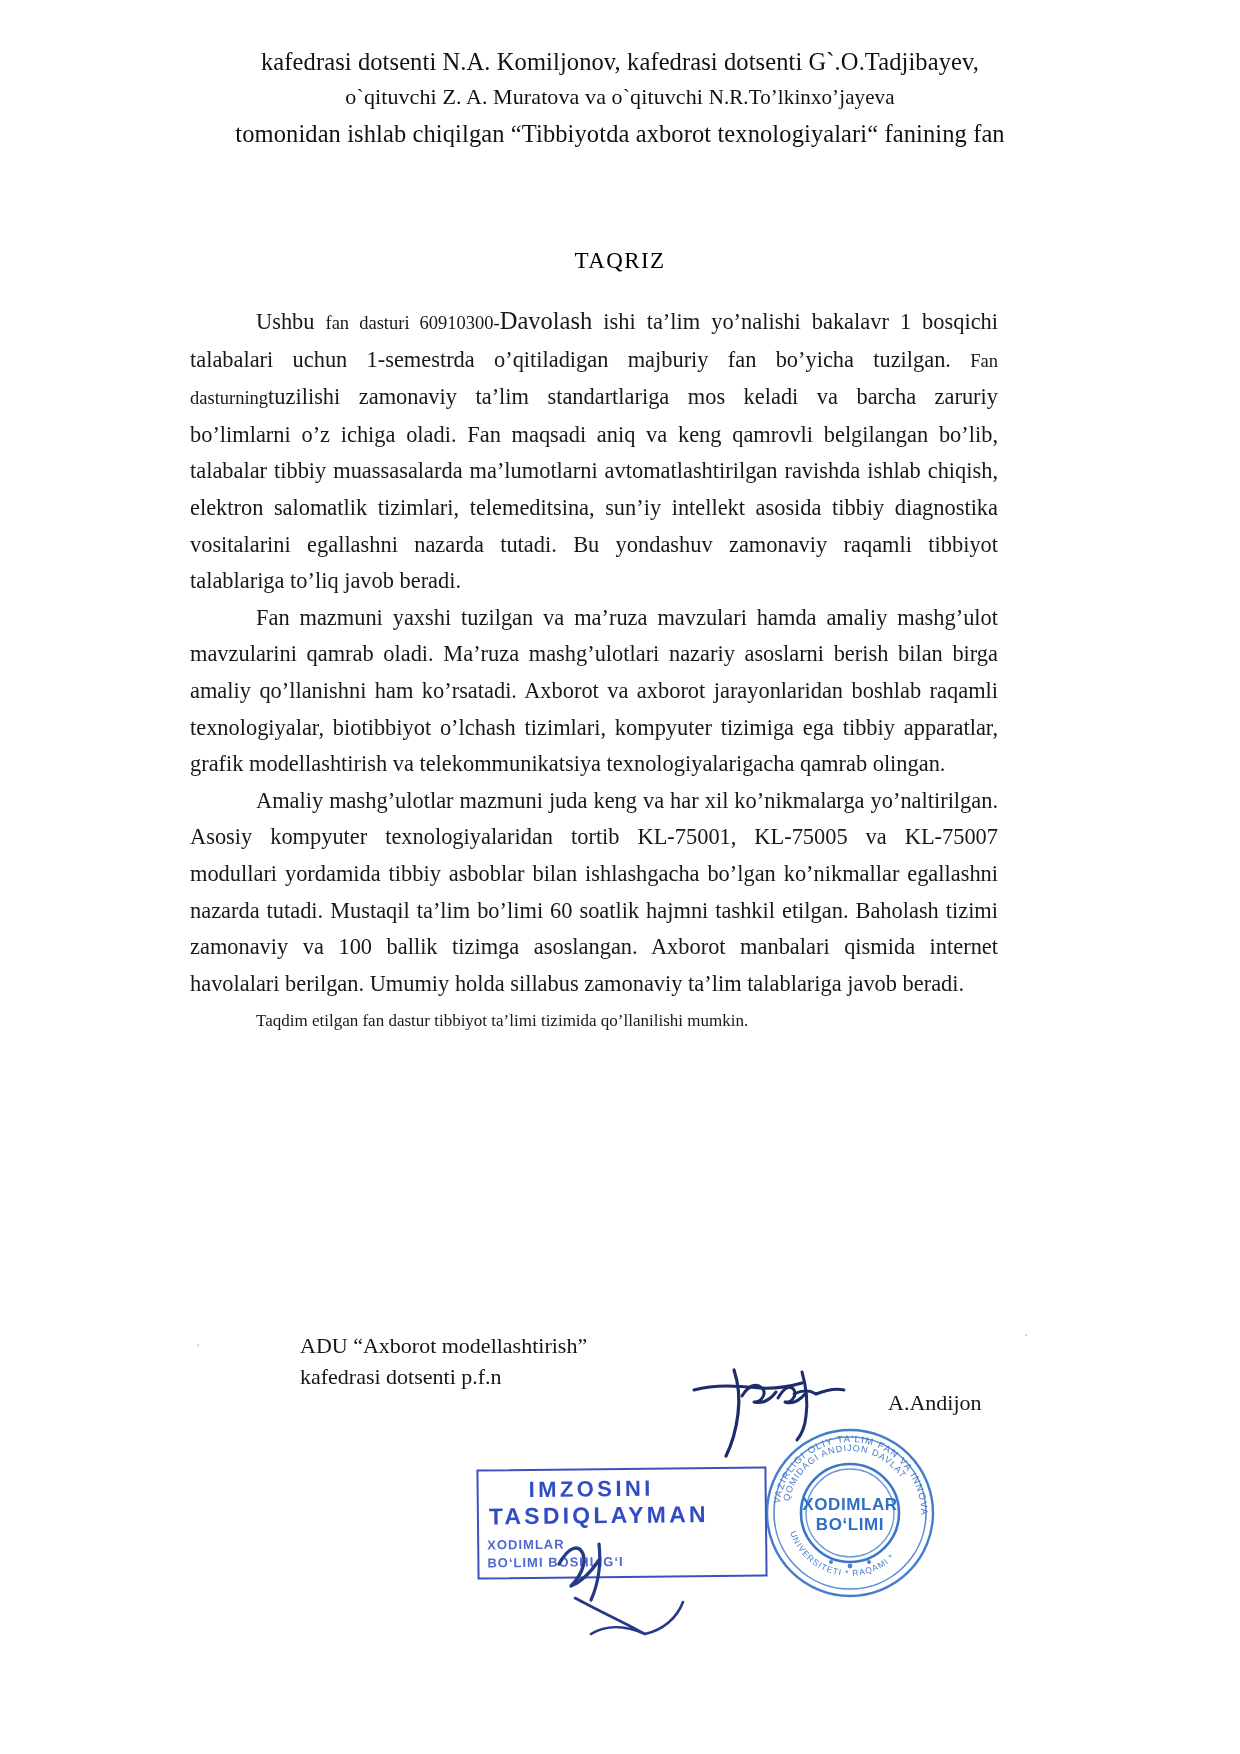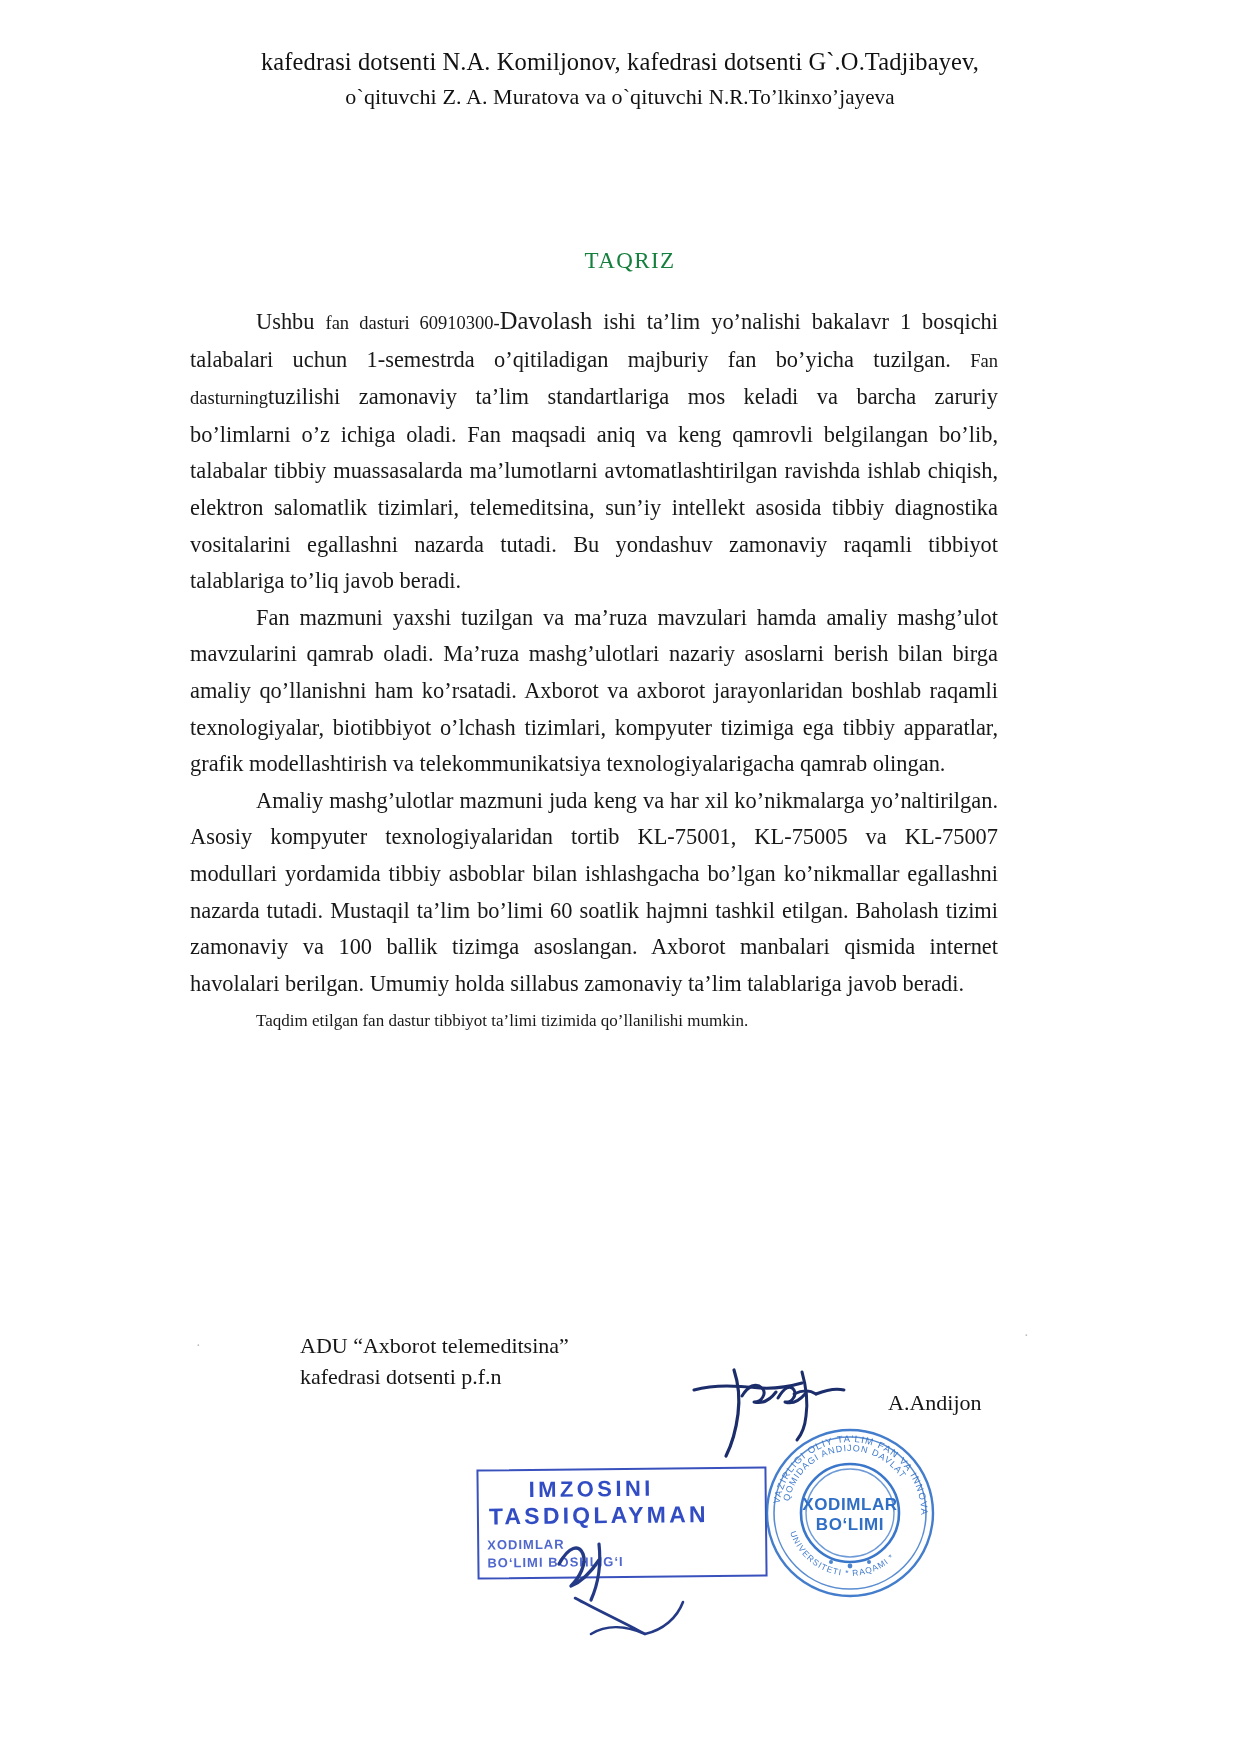--- a/index.html
+++ b/index.html
@@ -47,27 +47,27 @@
     top: 199px;
     width: 940px;
     text-align: center;
     font-size: 24px;
     line-height: 30px;
   }
 
   
   .doc-title {
     position: absolute;
-    left: 160px;
+    left: 150px;
     top: 248px;
     width: 940px;
     text-align: center;
     font-size: 23px;
     letter-spacing: 1.4px;
-    color: #15803d;
+    color: #000000;
   }
 
   
   .body-text {
     position: absolute;
     left: 190px;
     top: 303px;
     width: 808px;
     text-align: justify;
     font-size: 22.4px;
@@ -199,34 +199,35 @@
   }
 </style>
 </head>
 <body>
 
 <div class="page">
 
   <div class="header">
     <div class="header-line">kafedrasi dotsenti N.A. Komiljonov, kafedrasi dotsenti G`.O.Tadjibayev,</div>
     <div class="header-line small"><span>o`qituvchi Z. A. Muratova va o`qituvchi </span><span class="thin">N.R.To’lkinxo’jayeva</span></div>
+    <div class="header-line wide">tomonidan ishlab chiqilgan “Tibbiyotda axborot texnologiyalari“ fanining fan</div>
   </div>
 
 
   <div class="doc-title">TAQRIZ</div>
 
   <div class="body-text" id="body-text">
       <p><span>Ushbu </span><span class="tiny">fan dasturi 60910300-</span><span class="big">Davolash</span><span> ishi ta’lim yo’nalishi bakalavr 1 bosqichi talabalari uchun 1-semestrda o’qitiladigan majburiy fan bo’yicha tuzilgan. </span><span class="tiny">Fan dasturning</span><span>tuzilishi zamonaviy ta’lim standartlariga mos keladi va barcha zaruriy bo’limlarni o’z ichiga oladi. Fan maqsadi aniq va keng qamrovli belgilangan bo’lib, talabalar tibbiy muassasalarda ma’lumotlarni avtomatlashtirilgan ravishda ishlab chiqish, elektron salomatlik tizimlari, telemeditsina, sun’iy intellekt asosida tibbiy diagnostika vositalarini egallashni nazarda tutadi. Bu yondashuv zamonaviy raqamli tibbiyot talablariga to’liq javob beradi.</span></p>
       <p><span>Fan mazmuni yaxshi tuzilgan va ma’ruza mavzulari hamda amaliy mashg’ulot mavzularini qamrab oladi. Ma’ruza mashg’ulotlari nazariy asoslarni berish bilan birga amaliy qo’llanishni ham ko’rsatadi. Axborot va axborot jarayonlaridan boshlab raqamli texnologiyalar, biotibbiyot o’lchash tizimlari, kompyuter tizimiga ega tibbiy apparatlar, grafik modellashtirish va telekommunikatsiya texnologiyalarigacha qamrab olingan.</span></p>
       <p><span>Amaliy mashg’ulotlar mazmuni juda keng va har xil ko’nikmalarga yo’naltirilgan. Asosiy kompyuter texnologiyalaridan tortib KL-75001, KL-75005 va KL-75007 modullari yordamida tibbiy asboblar bilan ishlashgacha bo’lgan ko’nikmallar egallashni nazarda tutadi. Mustaqil ta’lim bo’limi 60 soatlik hajmni tashkil etilgan. Baholash tizimi zamonaviy va 100 ballik tizimga asoslangan. Axborot manbalari qismida internet havolalari berilgan. Umumiy holda sillabus zamonaviy ta’lim talablariga javob beradi.</span></p>
       <p class="p-cond"><span class="cond">Taqdim etilgan fan dastur tibbiyot ta’limi tizimida qo’llanilishi mumkin.</span></p>
     </div>
 
   <div class="sign-block">
-    <div class="sub">ADU “Axborot telemeditsina”</div>
+    <div class="sub">ADU “Axborot modellashtirish”</div>
     <div class="sub">kafedrasi dotsenti p.f.n</div>
   </div>
 
   <div class="sign-name">A.Andijon</div>
 
   <div class="ink-signature">
     <svg viewBox="0 0 180 120" width="180" height="120">
       <g fill="none" stroke="#1c2d6b" stroke-linecap="round" stroke-linejoin="round">
         <path d="M4,38 C26,32 48,34 70,36 C86,37 98,35 112,31" stroke-width="3"></path>
         <path d="M44,18 C48,30 50,46 48,62 C46,78 42,92 36,104" stroke-width="3.2"></path>

